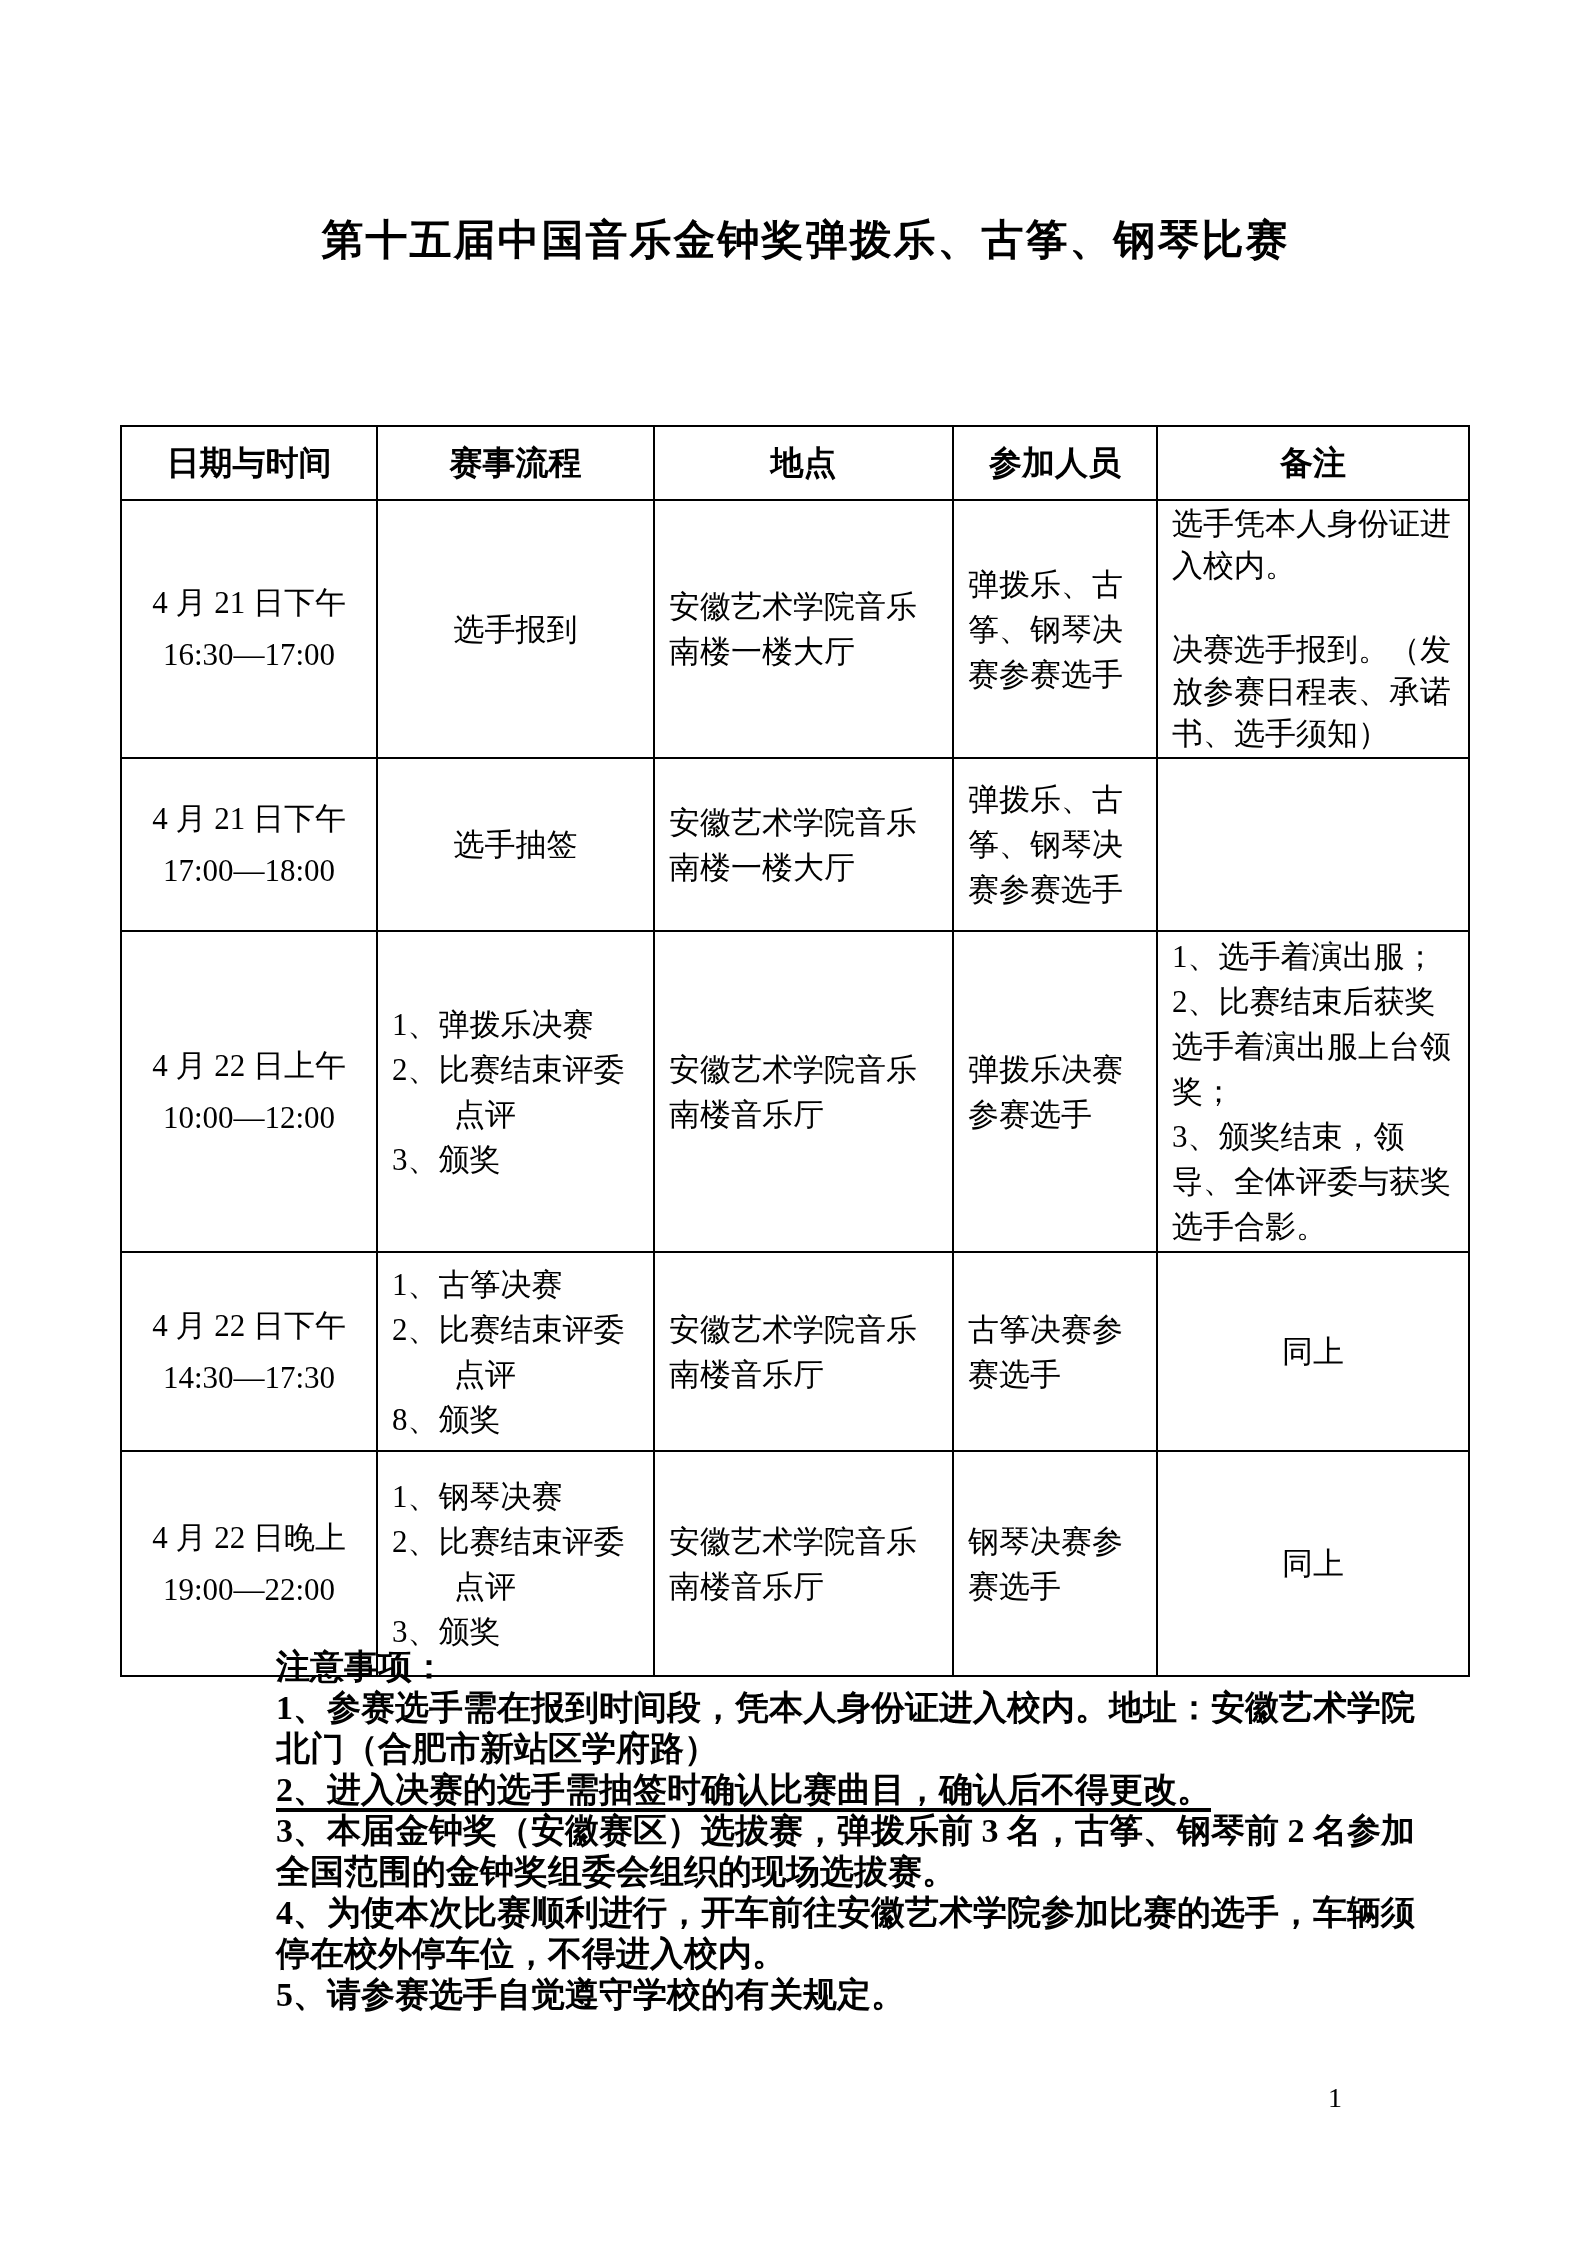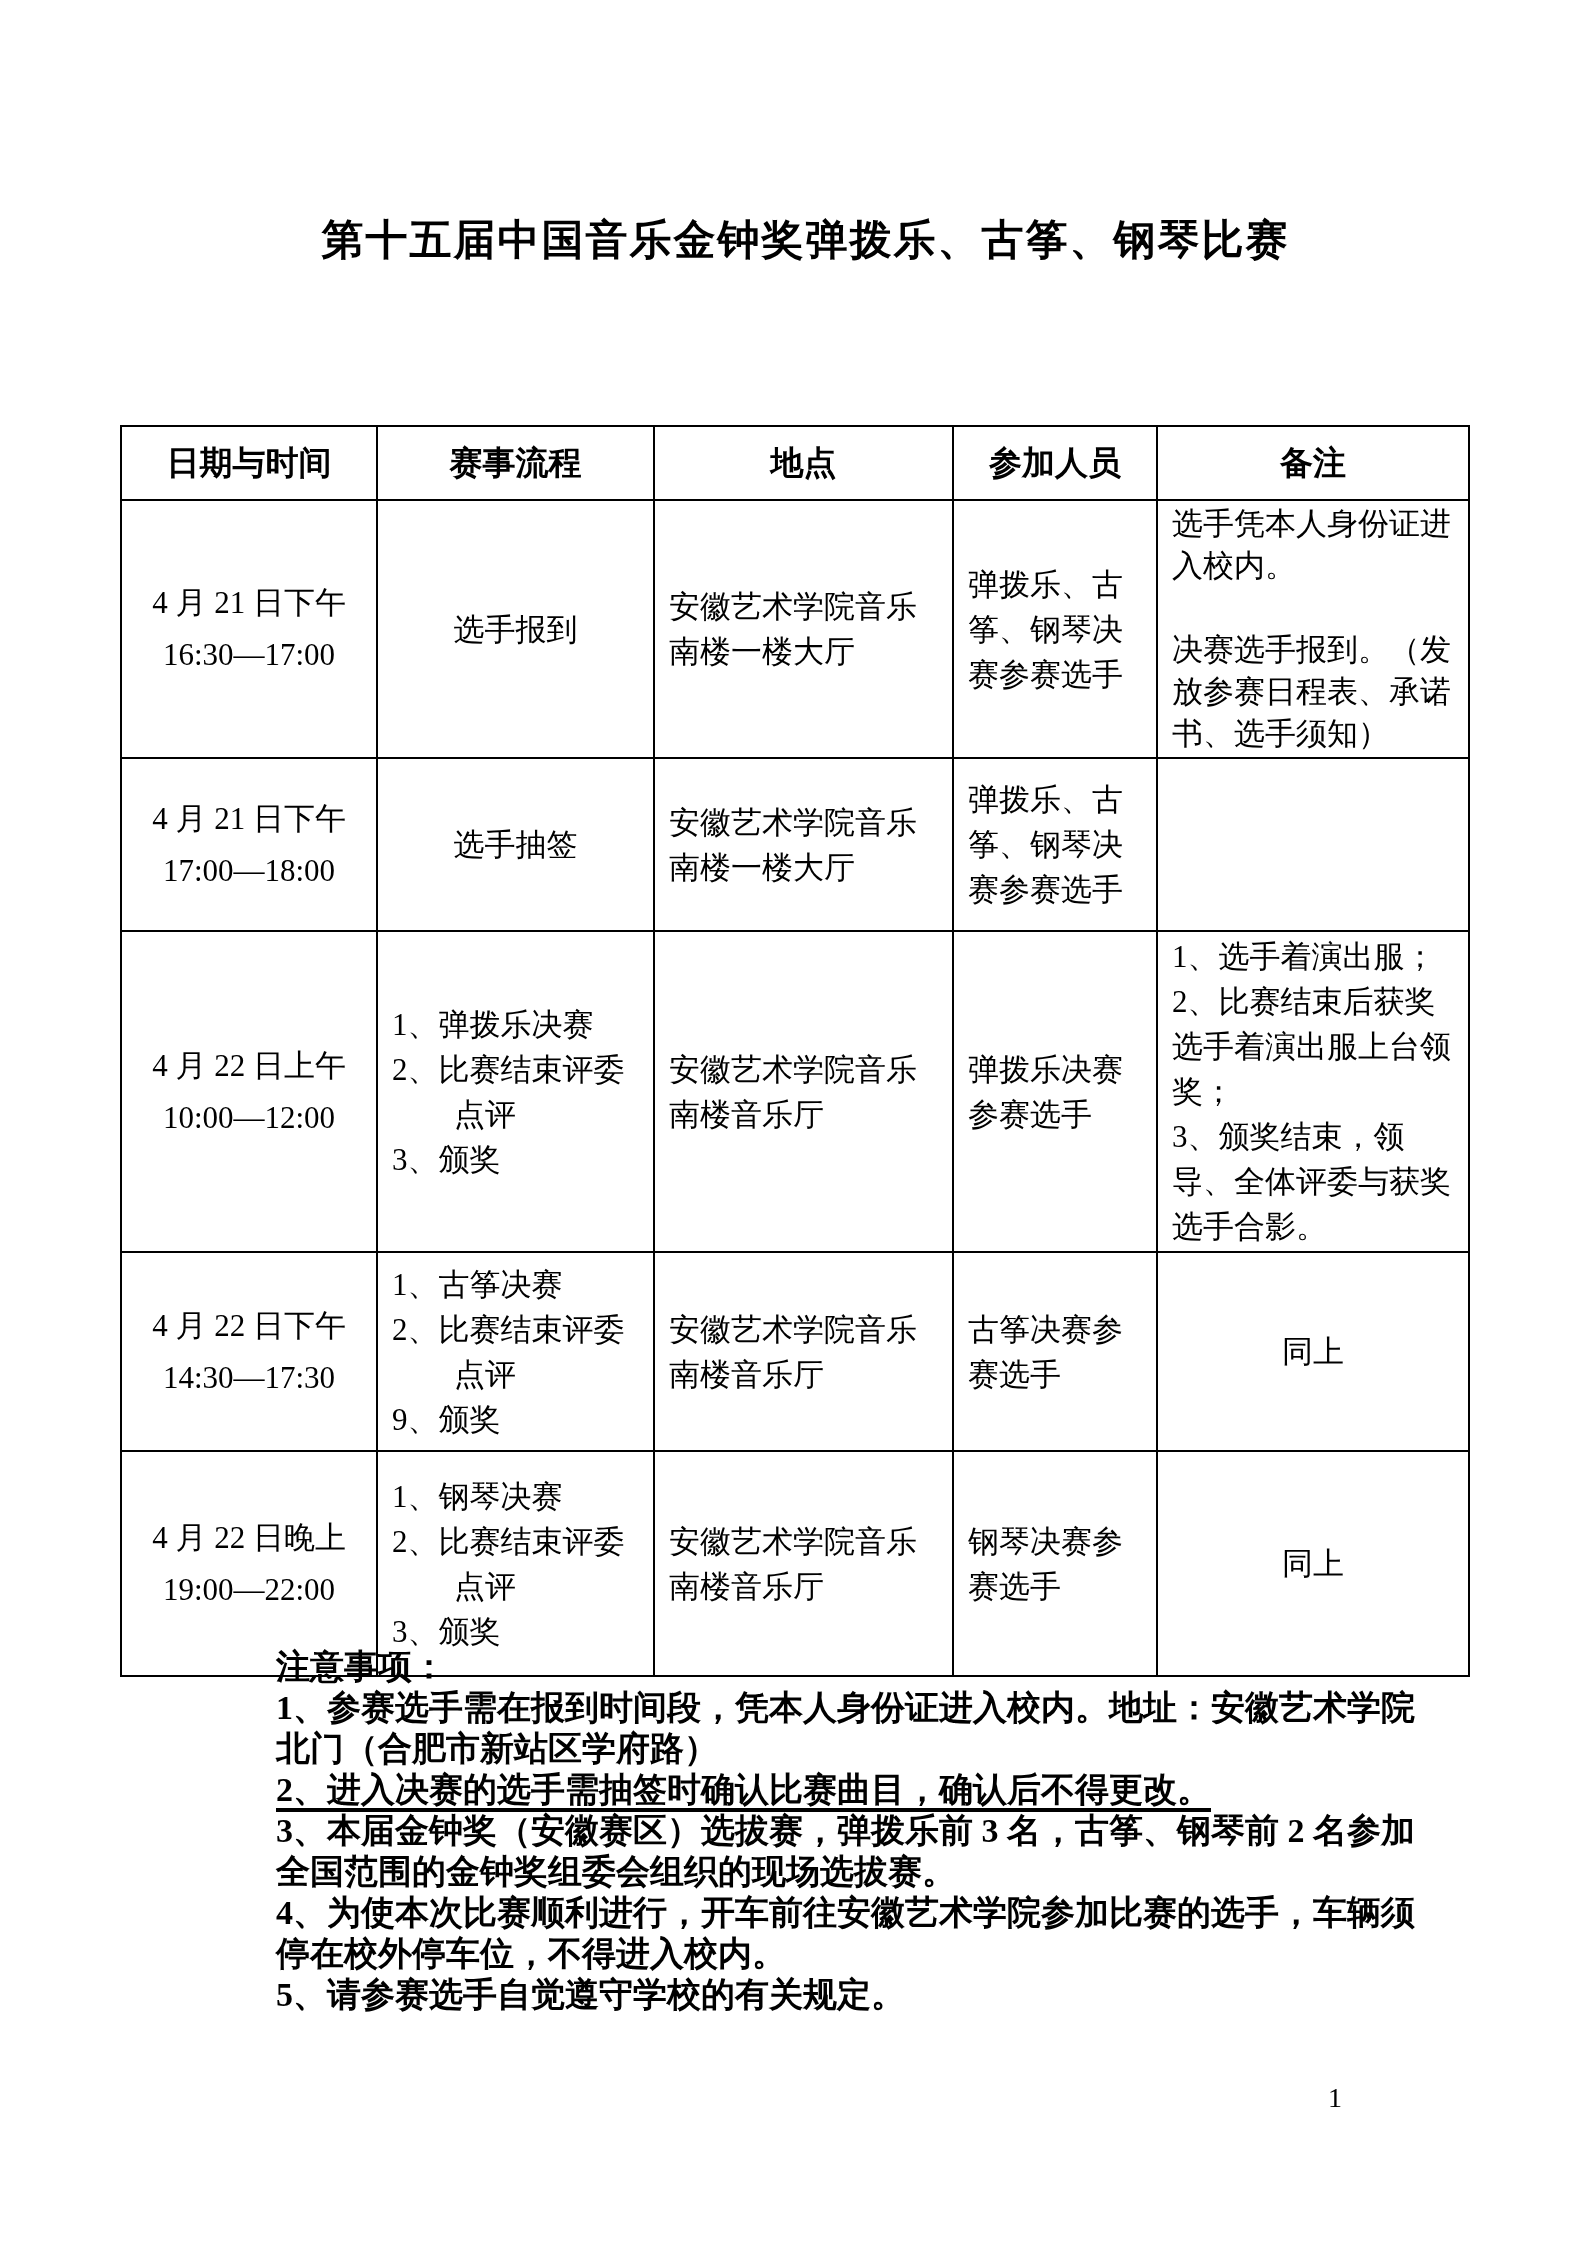--- a/index.html
+++ b/index.html
@@ -121,21 +121,21 @@
         <td class="c-remark">1、选手着演出服；
 2、比赛结束后获奖选手着演出服上台领奖；
 3、颁奖结束，领导、全体评委与获奖选手合影。</td>
       </tr>
       <tr class="row-4">
         <td class="c-date">4 月 22 日下午
 14:30—17:30</td>
         <td class="c-list">1、古筝决赛
 2、比赛结束评委
 　　点评
-9、颁奖</td>
+8、颁奖</td>
         <td class="c-loc">安徽艺术学院音乐南楼音乐厅</td>
         <td class="c-part">古筝决赛参赛选手</td>
         <td class="c-same">同上</td>
       </tr>
       <tr class="row-5">
         <td class="c-date">4 月 22 日晚上
 19:00—22:00</td>
         <td class="c-list">1、钢琴决赛
 2、比赛结束评委
 　　点评

